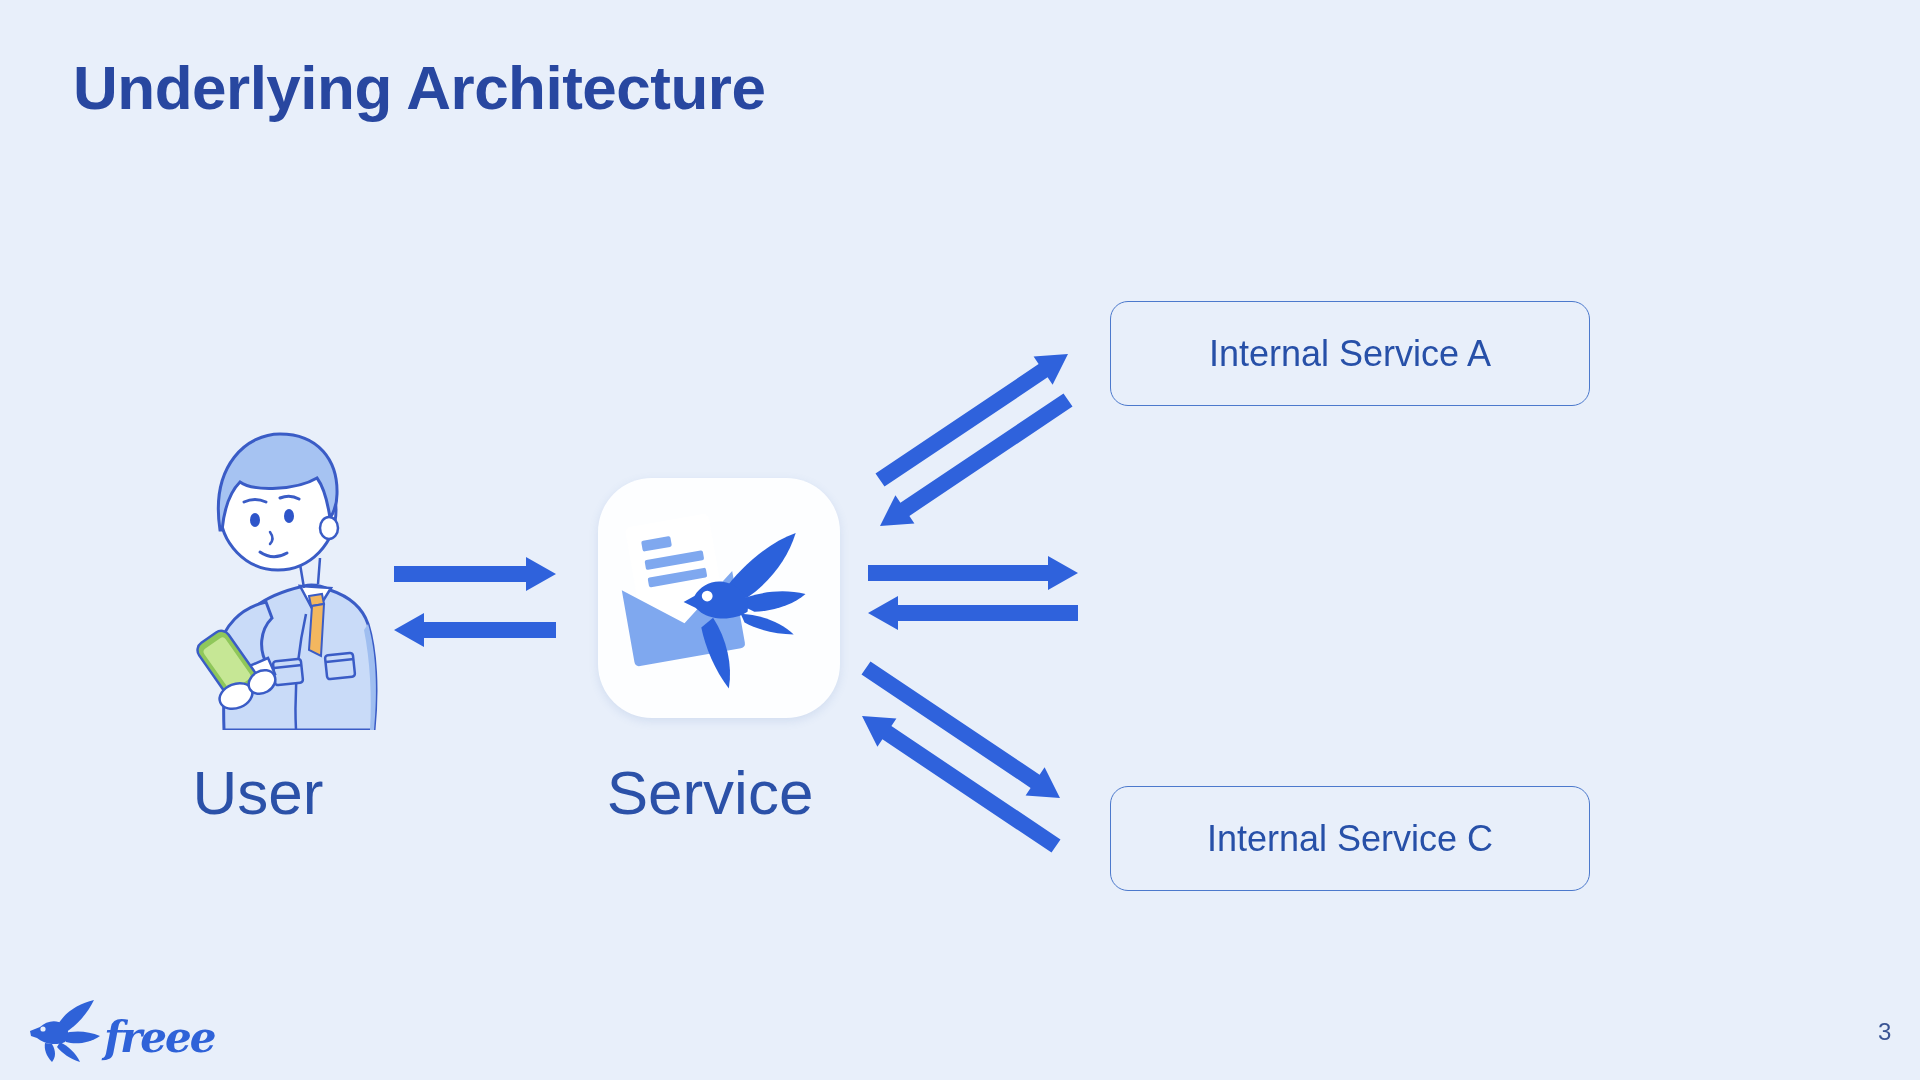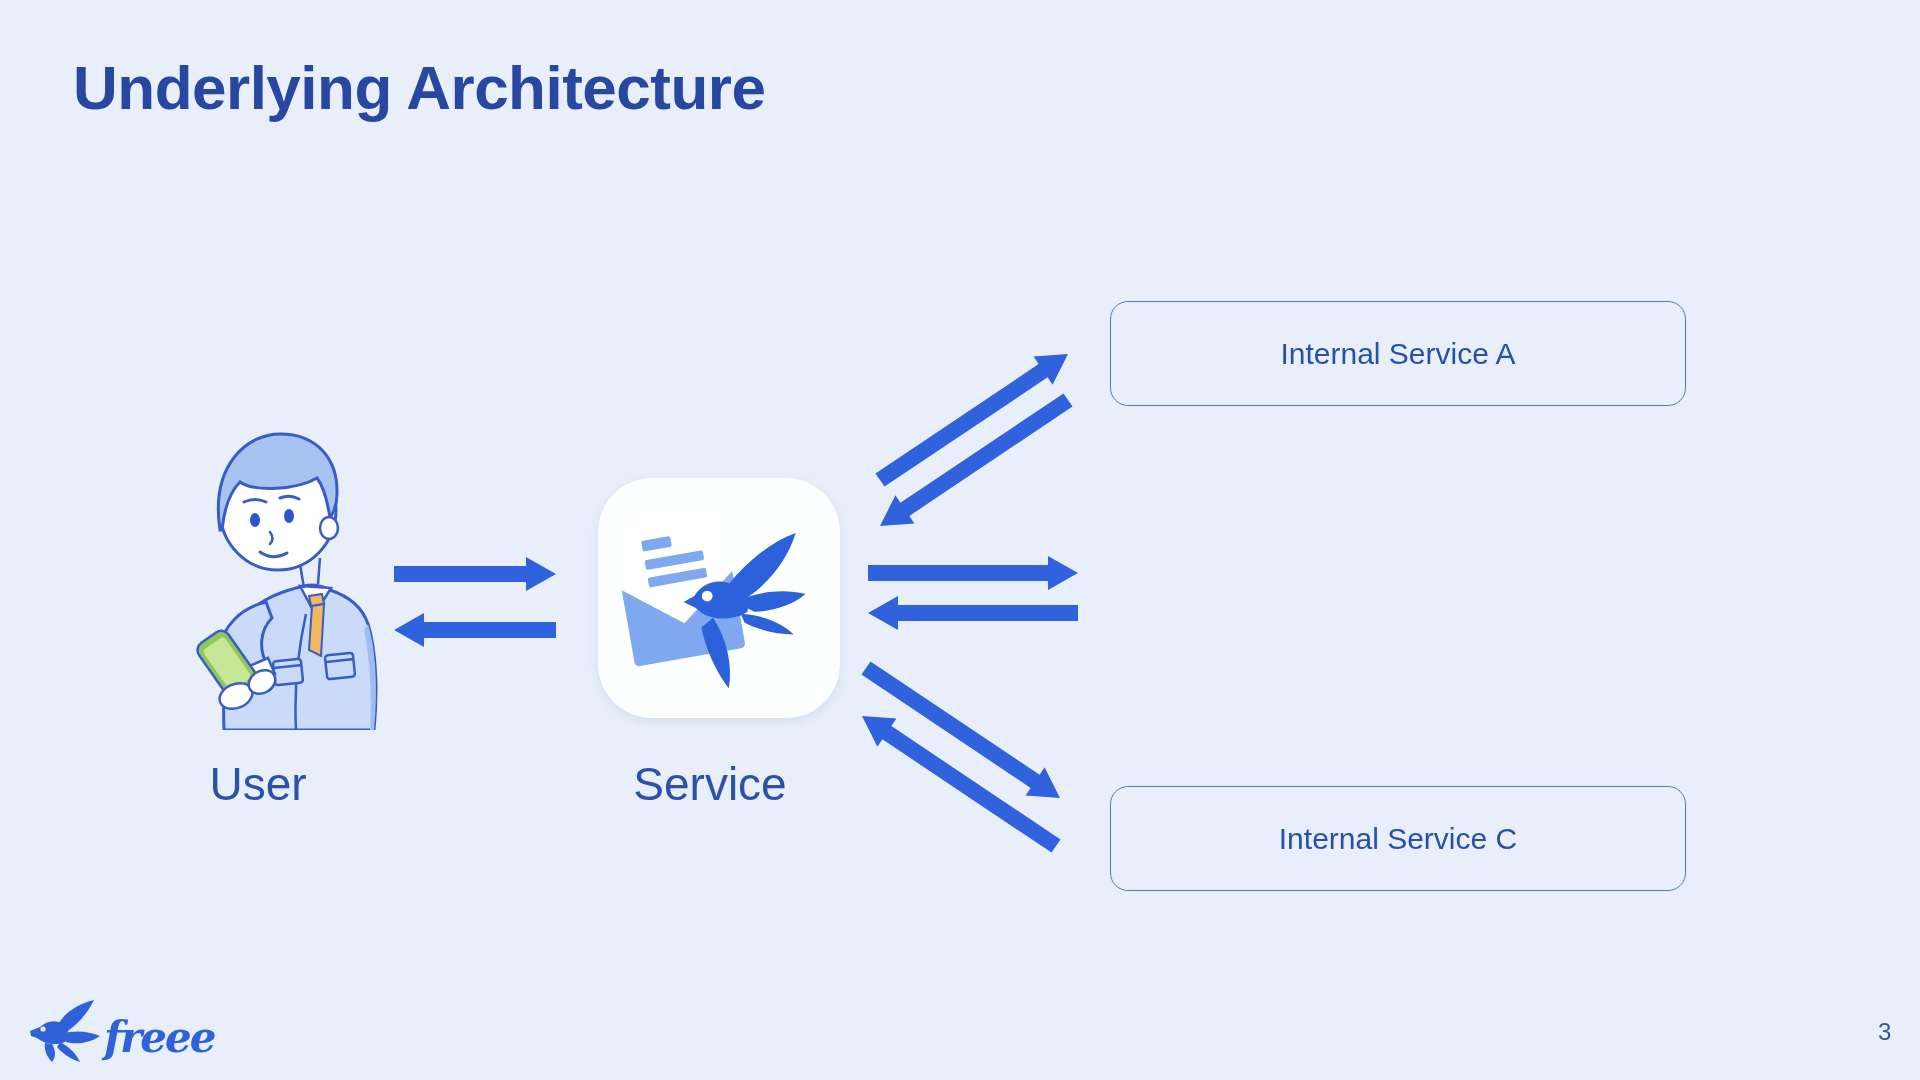--- a/index.html
+++ b/index.html
@@ -14,41 +14,41 @@
     overflow:hidden;
     padding-left:20px;
   }
   .slide-title{
     position:absolute;left:73px;top:52px;
     font-size:62px;font-weight:700;letter-spacing:-0.5px;
     color:#2847A0;
   }
   .node-label{
     position:absolute;
-    font-size:46px;font-weight:400;
+    font-size:62px;font-weight:400;
     color:#2B51A8;
     text-align:center;
     transform:translateX(-50%);
     white-space:nowrap;
   }
   .user-figure{
     position:absolute;left:178px;top:398px;width:220px;height:332px;
   }
   .service-box{
     position:absolute;left:598px;top:478px;width:242px;height:240px;
     background:#FDFEFF;border-radius:54px;
     box-shadow:0 3px 10px rgba(96,128,190,0.16);
     display:flex;align-items:center;justify-content:center;
   }
   .internal-box{
-    position:absolute;left:1110px;width:576px;height:105px;
+    position:absolute;left:1110px;width:480px;height:105px;
     border:1.5px solid #4C79CC;border-radius:18px;
     background:transparent;
     display:flex;align-items:center;justify-content:center;
-    font-size:30px;color:#2750A8;
+    font-size:36px;color:#2750A8;
     box-sizing:border-box;
     white-space:nowrap;
   }
   .internal-a{top:301px;}
   .internal-b{top:548px;}
   .internal-c{top:786px;}
   .arrows-layer{
     position:absolute;left:0;top:0;width:1920px;height:1080px;
     pointer-events:none;
   }

